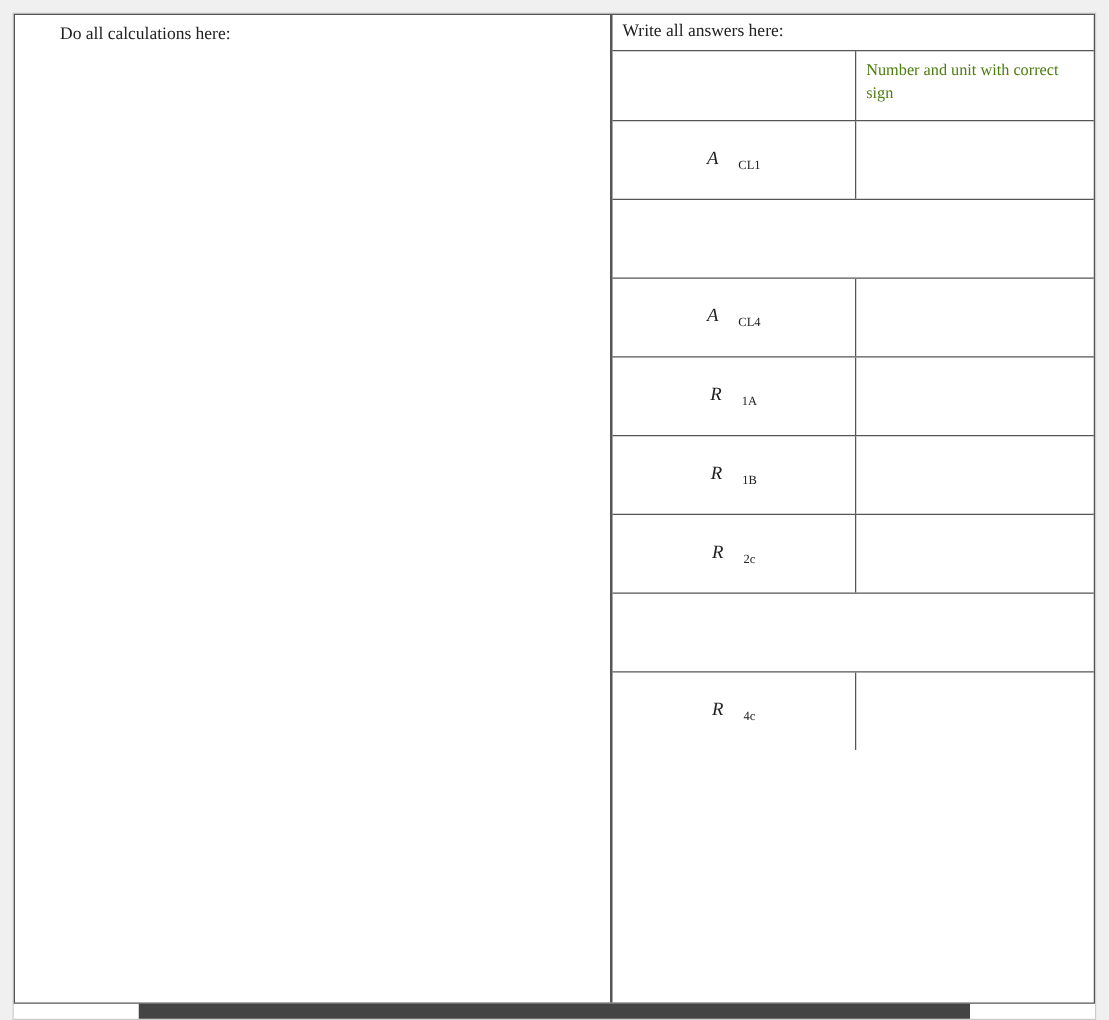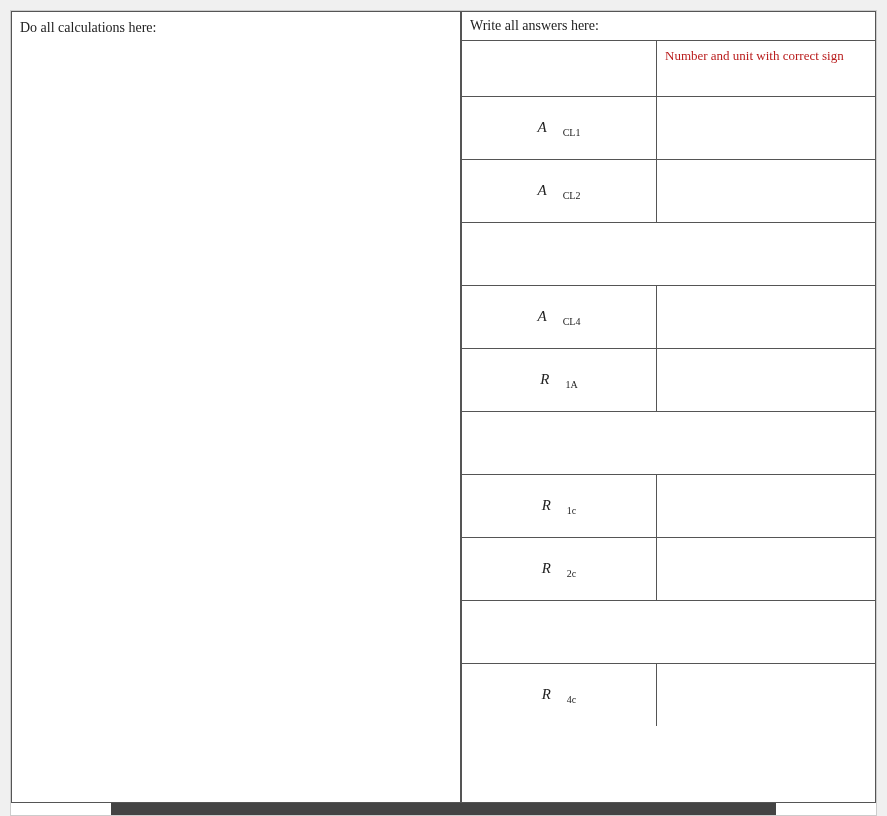--- a/index.html
+++ b/index.html
@@ -30,20 +30,21 @@
       border: 1.5px solid #555;
     }
 
     
     .left-column {
       width: 450px;
       min-height: 790px;
       border-right: 2px solid #555;
       padding: 8px;
       position: relative;
+      margin-left: 28px;
     }
 
     .left-header {
       font-size: 14px;
       font-weight: normal;
       color: #222;
       padding-bottom: 4px;
     }
 
     
@@ -102,21 +103,21 @@
     .header-label-cell {
       width: 195px;
       border-right: 1.5px solid #555;
       min-height: 55px;
     }
 
     .header-value-cell {
       flex: 1;
       padding: 6px 8px;
       font-size: 13px;
-      color: #b91c1c;
+      color: #4d7c0f;
       line-height: 1.4;
     }
 
     
     .math-label {
       font-style: italic;
       font-size: 15px;
     }
 
     sub {
@@ -158,46 +159,37 @@
         </div>
 
         <div id="rows-container">
             <div class="answer-row">
               <div class="label-cell">
                 <span class="math-label"><span class="italic-main">A</span><sub>CL1</sub></span>
               </div>
               <div class="value-cell"></div>
             </div>
             <div class="answer-row">
-              <div class="label-cell">
-                <span class="math-label"><span class="italic-main">A</span><sub>CL2</sub></span>
-              </div>
-              <div class="value-cell"></div>
-            </div>
-            <div class="answer-row">
               <div class="value-cell"></div>
             </div>
             <div class="answer-row">
               <div class="label-cell">
                 <span class="math-label"><span class="italic-main">A</span><sub>CL4</sub></span>
               </div>
               <div class="value-cell"></div>
             </div>
             <div class="answer-row">
               <div class="label-cell">
                 <span class="math-label"><span class="italic-main">R</span><sub>1A</sub></span>
               </div>
               <div class="value-cell"></div>
             </div>
             <div class="answer-row">
-              <div class="value-cell"></div>
-            </div>
-            <div class="answer-row">
-              <div class="label-cell">
-                <span class="math-label"><span class="italic-main">R</span><sub>1c</sub></span>
+              <div class="label-cell">
+                <span class="math-label"><span class="italic-main">R</span><sub>1B</sub></span>
               </div>
               <div class="value-cell"></div>
             </div>
             <div class="answer-row">
               <div class="label-cell">
                 <span class="math-label"><span class="italic-main">R</span><sub>2c</sub></span>
               </div>
               <div class="value-cell"></div>
             </div>
             <div class="answer-row">

